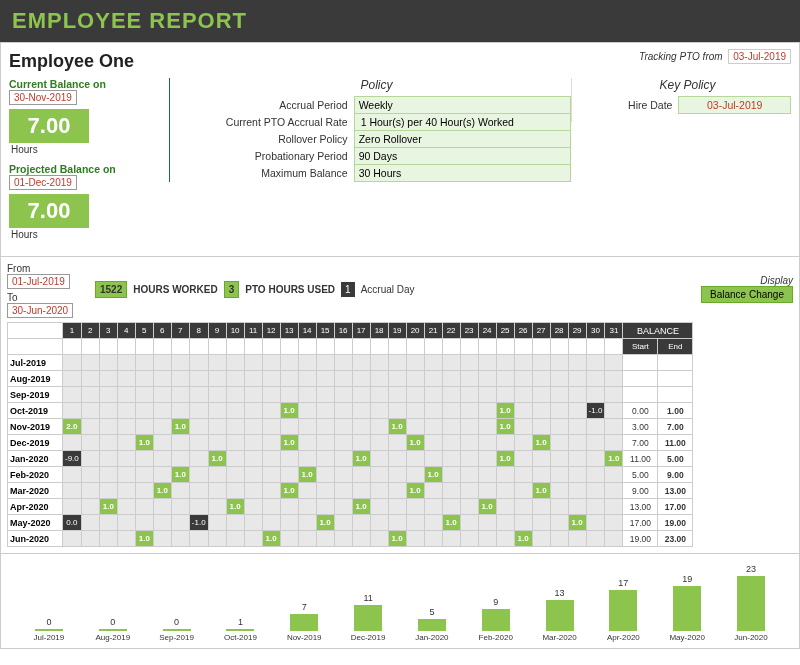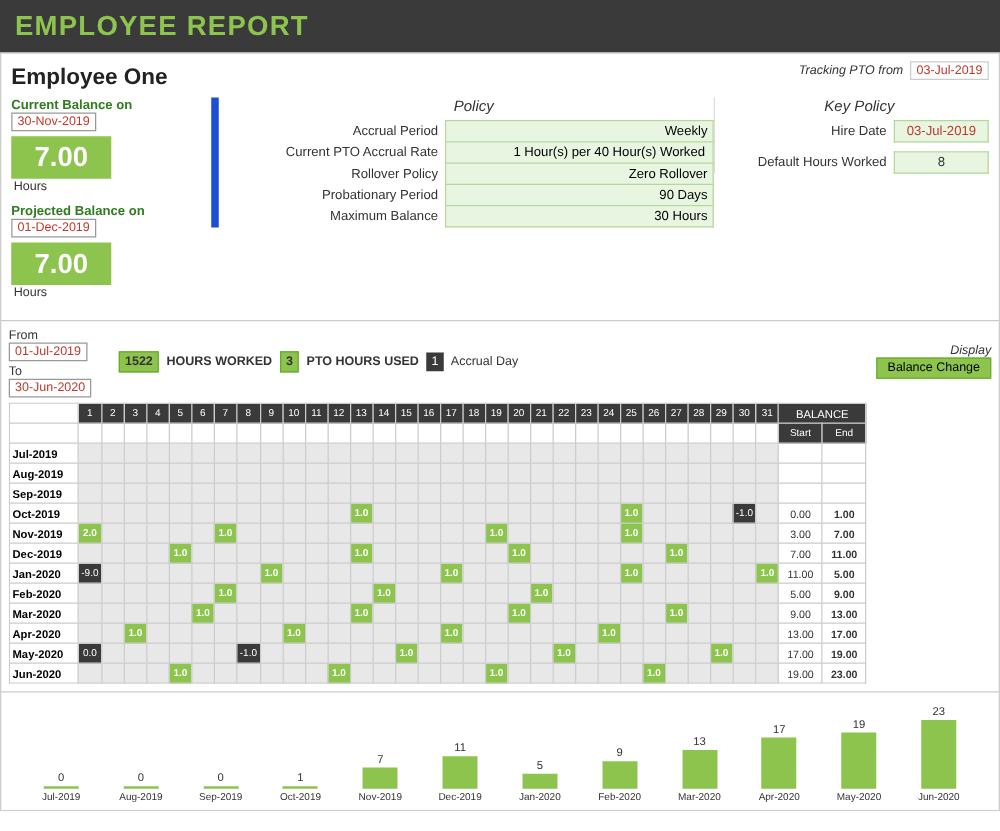--- a/index.html
+++ b/index.html
@@ -82,21 +82,21 @@
     }
 
     .balance-hours-label {
       font-size: 10px;
       color: #333;
       margin-left: 2px;
     }
 
     .policy-section {
       flex: 1;
-      border-left: 6px solid #1d4ed8;
+      border-left: 1px solid #1d4ed8;
       padding-left: 12px;
     }
 
     .policy-title {
       font-style: italic;
       font-size: 12px;
       color: #333;
       margin-bottom: 4px;
       text-align: center;
     }
@@ -115,21 +115,21 @@
     .policy-table .label-cell {
       text-align: right;
       color: #333;
       white-space: nowrap;
       padding-right: 6px;
     }
 
     .policy-table .value-cell {
       background: #e8f5e0;
       border: 1px solid #b5d89a;
-      text-align: right;
+      text-align: left;
       white-space: nowrap;
       font-size: 10.5px;
     }
 
     .key-dates-section {
       flex: 0 0 220px;
       border-left: 1px solid #ddd;
       padding-left: 12px;
     }
 
@@ -429,24 +429,20 @@
     <div class="key-dates-section">
       <div class="key-dates-title">Key Policy</div>
       <table class="key-dates-table">
         <tbody>
             <tr>
           <td class="label-cell">Hire Date</td>
           <td class="value-cell">03-Jul-2019</td>
         </tr>
         <tr>
           <td colspan="2" style="height:8px;"></td>
-        </tr>
-        <tr>
-          <td class="label-cell">Default Hours Worked</td>
-          <td class="value-cell dark">8</td>
         </tr>
       </tbody>
         </table>
     </div>
   </div>
 </div>
 
 <div class="calendar-section">
 
   <div style="display:flex;align-items:flex-start;gap:8px;margin-bottom:4px;">

